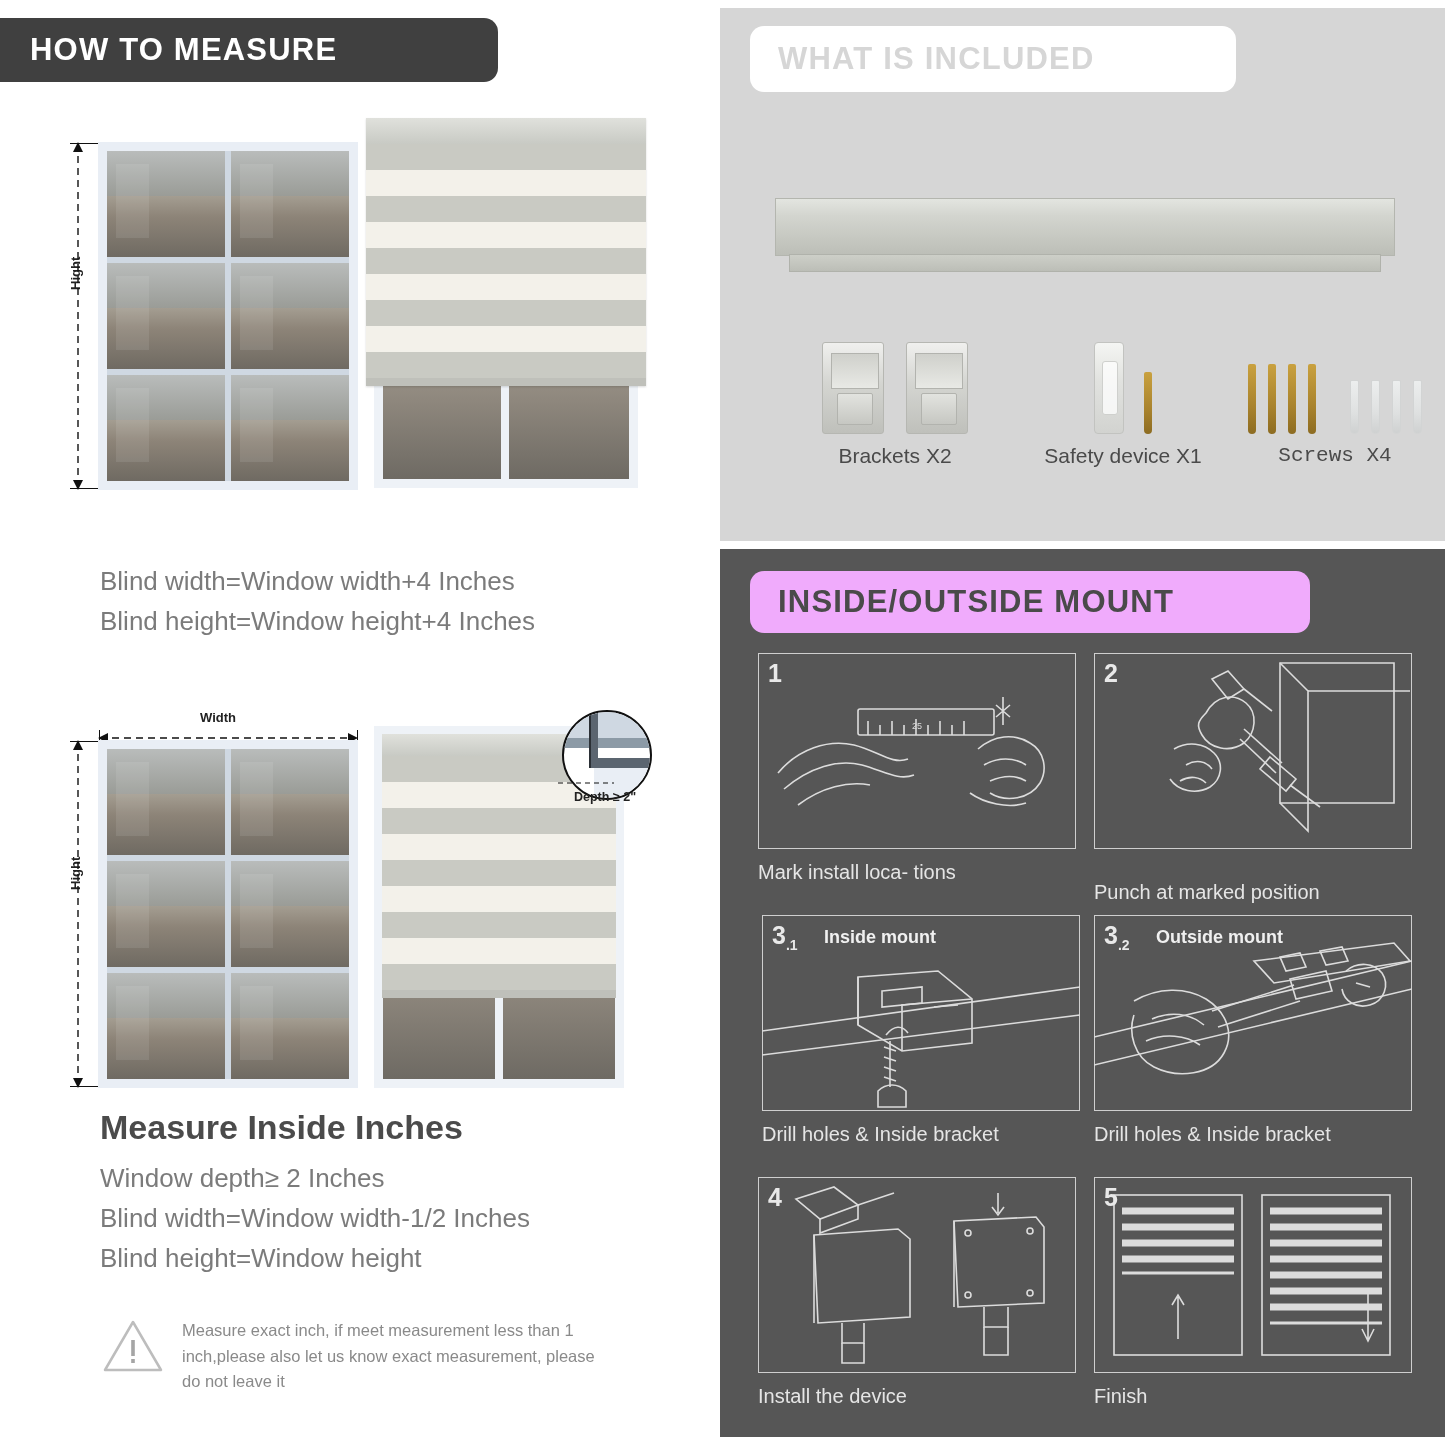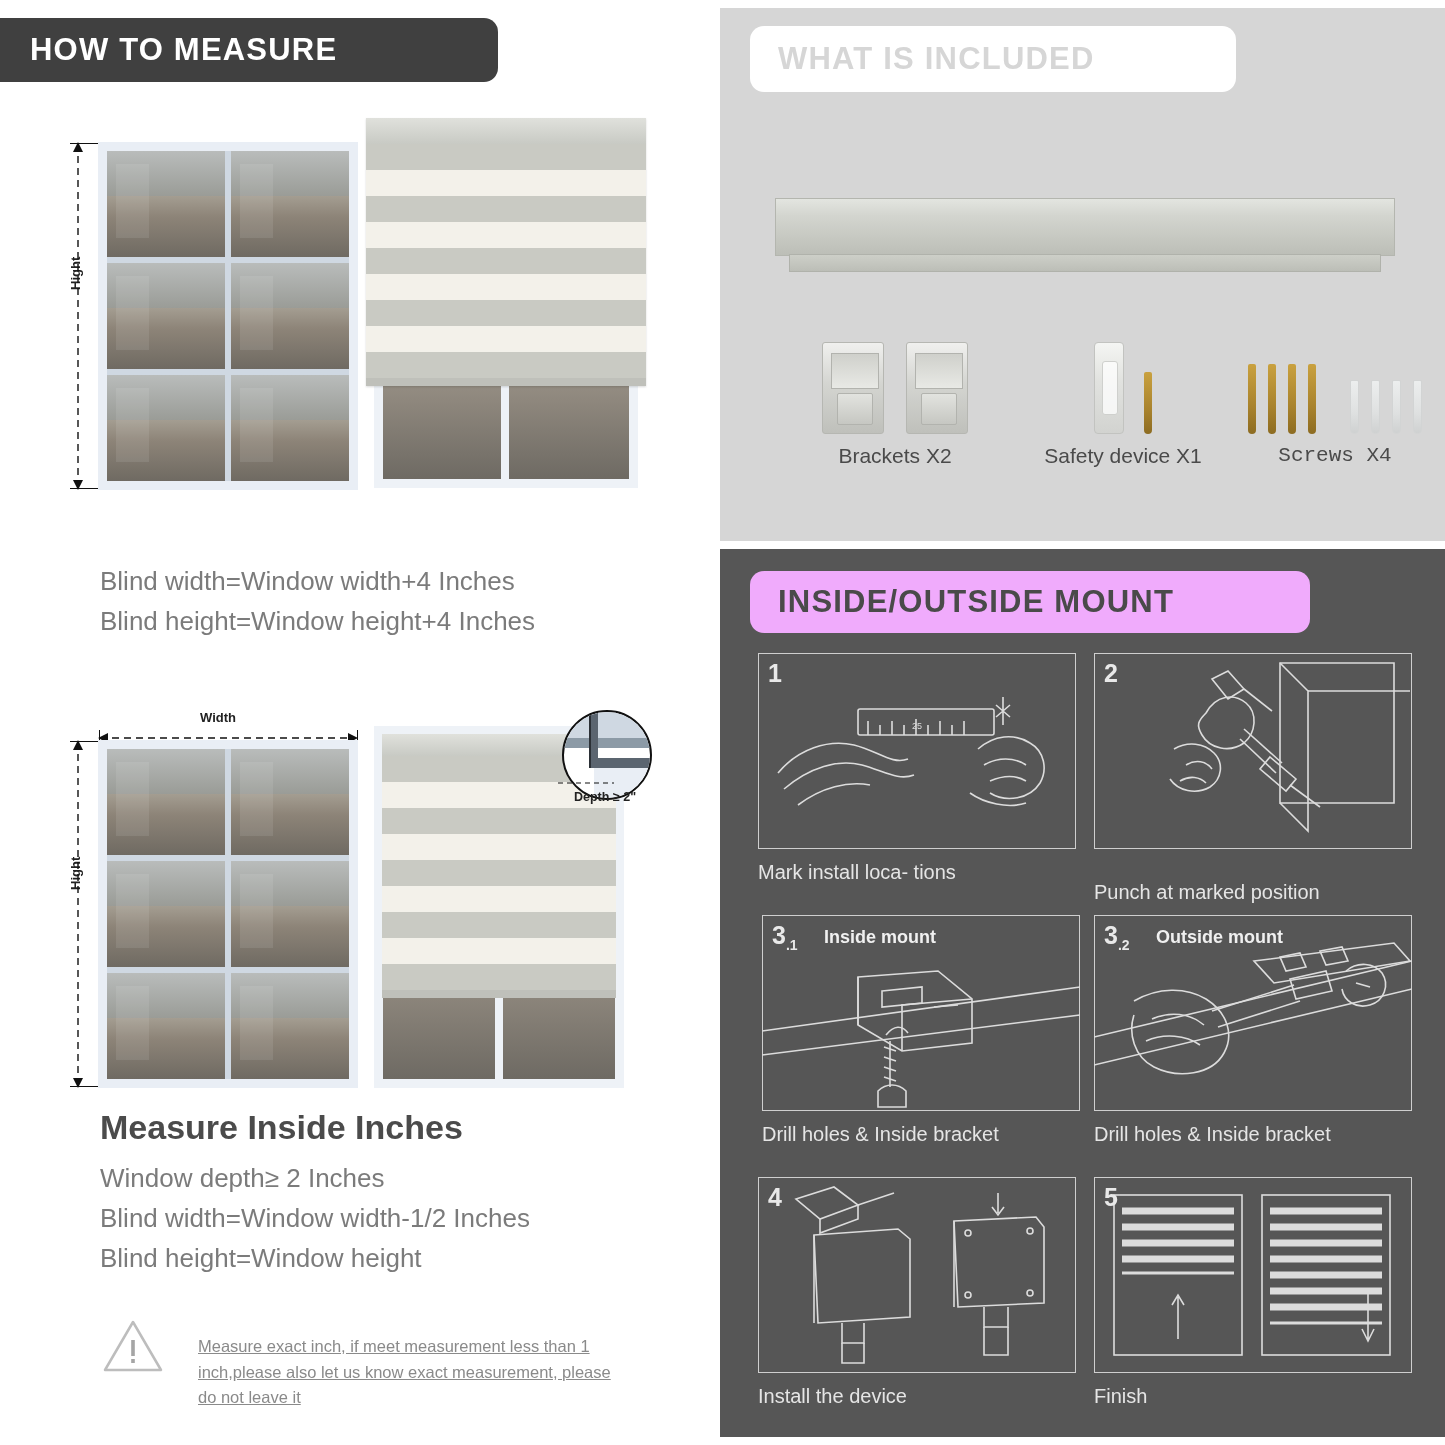--- a/index.html
+++ b/index.html
@@ -89,21 +89,21 @@
   }
 
   .note{
     position:absolute;display:flex;gap:18px;align-items:flex-start;
   }
   .note .tri{
     width:62px;height:56px;flex:0 0 auto;position:relative;
   }
   .note .tri svg{display:block}
   .note p{
-    margin:16px;font-size:16.5px;line-height:1.55;color:#8a8a8a;max-width:430px;text-decoration:underline;
+    margin:0;font-size:16.5px;line-height:1.55;color:#8a8a8a;max-width:430px;
   }
 
   
   .callout{
     position:absolute;width:86px;height:86px;border-radius:50%;
     border:2px solid #111;background:#fff;overflow:hidden;
   }
   .depth-label{position:absolute;font-size:12.5px;color:#222;font-weight:bold;}
 
   

